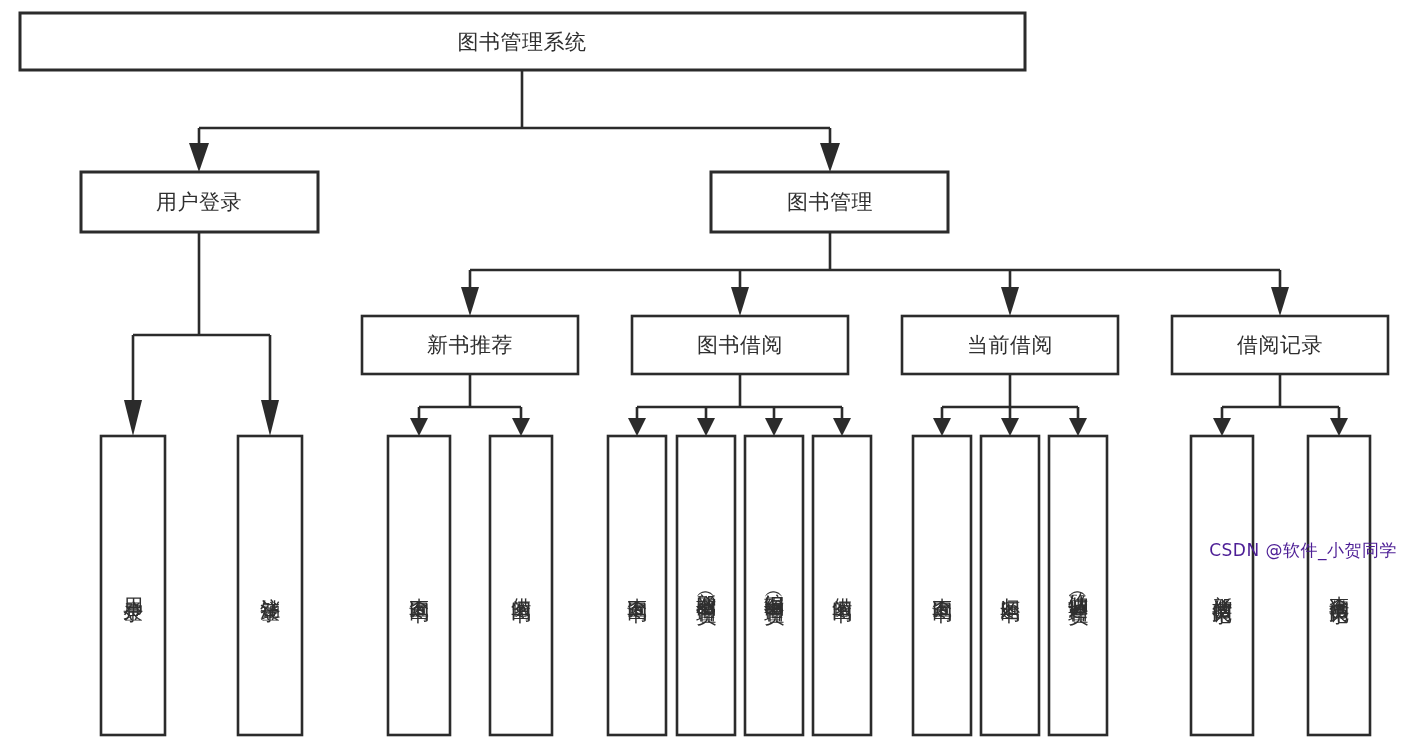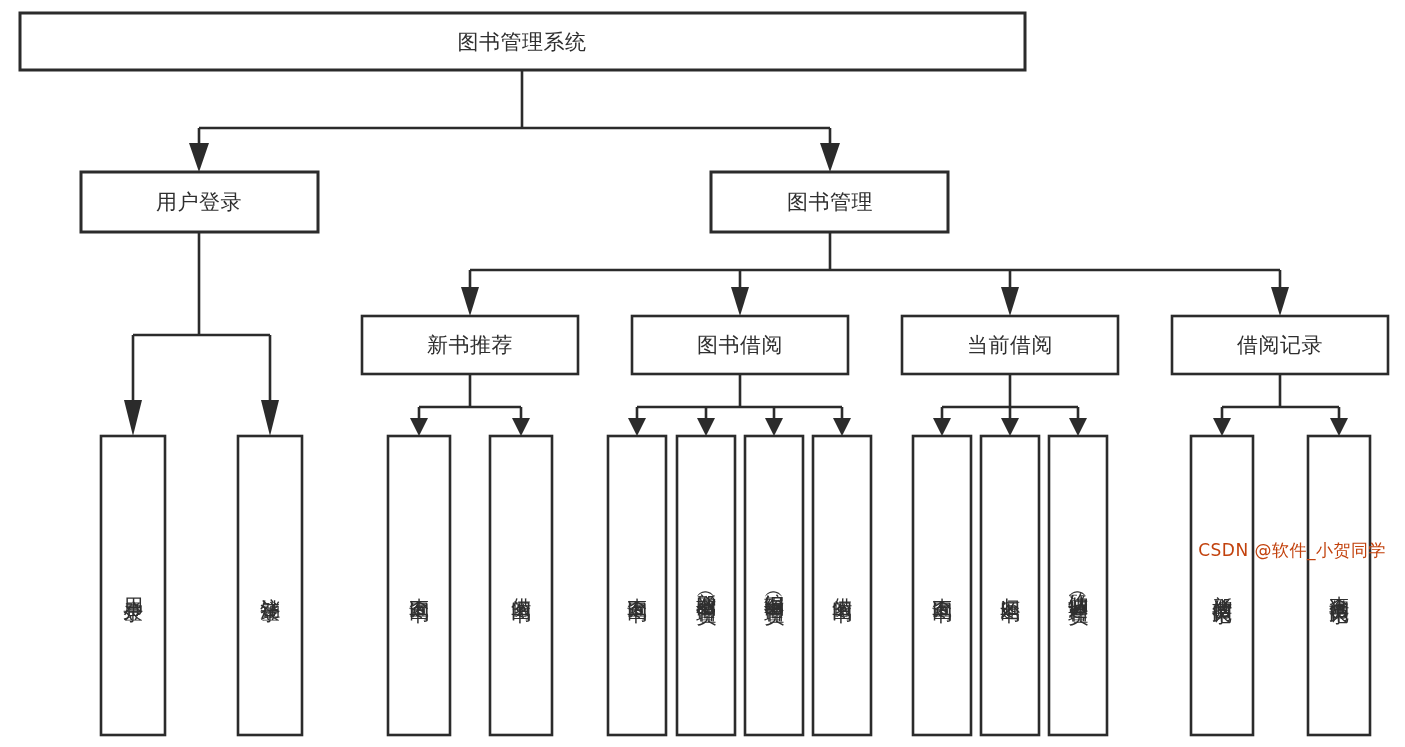--- a/index.html
+++ b/index.html
@@ -65,25 +65,25 @@
   }
   .vlabel-wrap {
     position: absolute;
     display: flex;
     align-items: center;
     justify-content: center;
     pointer-events: none;
   }
   .watermark {
     position: absolute;
-    right: 19px;
+    right: 8px;
     bottom: 4px;
     font-family: "DejaVu Sans", "Liberation Sans", sans-serif;
     font-size: 17px;
-    color: #c2410c;
+    color: #4c1d95;
     letter-spacing: 0.5px;
     white-space: nowrap;
   }
 </style>
 </head>
 <body>
 
 <div id="diagram-root">
 
   <svg class="diagram" viewBox="0 0 1405 747" xmlns="http://www.w3.org/2000/svg">

